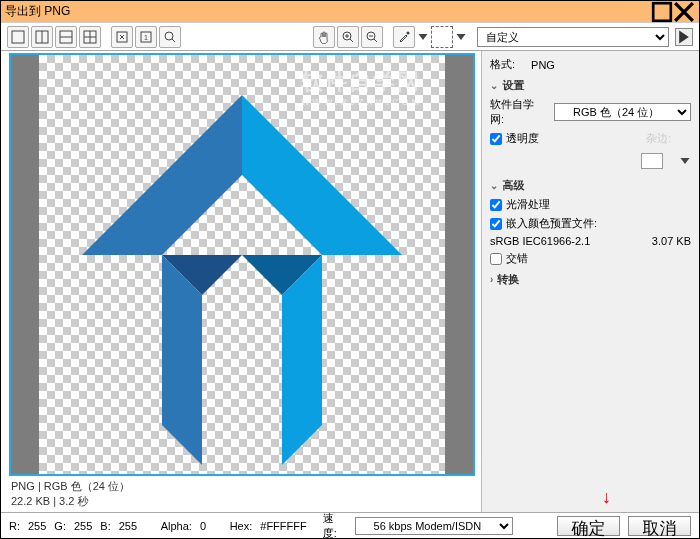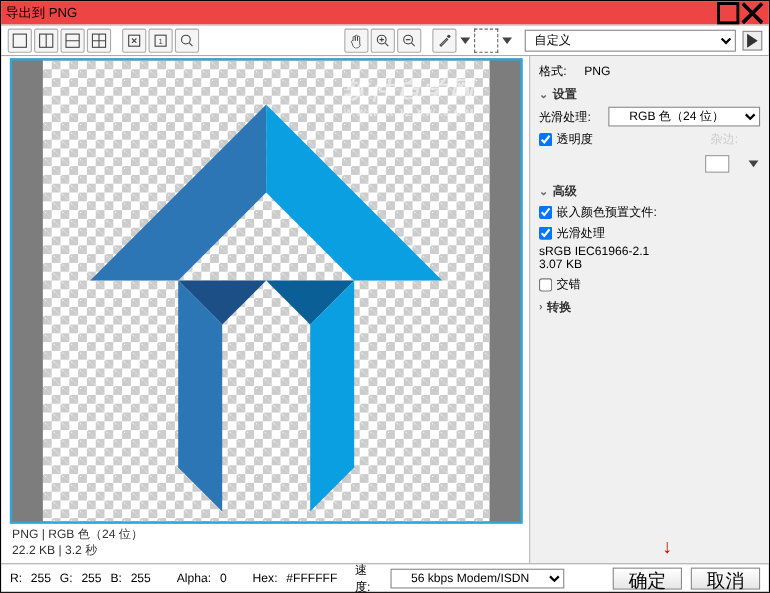--- a/index.html
+++ b/index.html
@@ -1,50 +1,50 @@
 <!DOCTYPE html>
 <html><head>
 <meta charset="utf-8">
 <style>
   * { box-sizing: border-box; margin: 0; padding: 0; }
   body { font-family: "Microsoft YaHei", Tahoma, sans-serif; font-size: 11px; background: #fff; color: #000; }
   .window { width: 700px; height: 539px; border: 1px solid #000; display: flex; flex-direction: column; }
-  .titlebar { height: 22px; background: #ef4444; border-bottom: 1px solid #ccc; display: flex; align-items: center; padding: 0 4px; }
+  .titlebar { height: 22px; background: #fdba74; border-bottom: 1px solid #ccc; display: flex; align-items: center; padding: 0 4px; }
   .titlebar-text { flex: 1; font-size: 12px; }
   .title-btn { width: 22px; height: 18px; display: inline-flex; align-items: center; justify-content: center; cursor: pointer; }
   .toolbar { height: 28px; border-bottom: 1px solid #aaa; display: flex; align-items: center; padding: 2px 6px; gap: 2px; }
   .tb-btn { width: 22px; height: 22px; border: 1px solid #aaa; background: #f5f5f5; display: inline-flex; align-items: center; justify-content: center; border-radius: 2px; cursor: pointer; }
   .tb-btn svg { width: 14px; height: 14px; }
   .tb-sep { width: 6px; }
   .tb-flex { flex: 1; }
   .tb-marquee { width: 22px; height: 22px; border: 1px dashed #666; background: #fff; }
   .tb-caret { width: 12px; height: 22px; display: inline-flex; align-items: center; justify-content: center; cursor: pointer; }
   .preset-dd { height: 20px; width: 192px; border: 1px solid #888; background: #fff; font-size: 11px; padding: 0 4px; }
   .play-btn { width: 18px; height: 18px; border: 1px solid #888; background: #eee; display: inline-flex; align-items: center; justify-content: center; margin-left: 4px; cursor: pointer; }
   .body-area { flex: 1; display: flex; min-height: 0; }
   .preview-pane { width: 480px; display: flex; flex-direction: column; padding: 2px 6px 4px 8px; }
   .preview-box { flex: 1; border: 2px solid #2aa9e0; background: #7d7d7d; position: relative; overflow: hidden; }
   .checker { position: absolute; top: 0; bottom: 0; left: 28px; right: 28px;
     background-color: #fff;
     background-image: linear-gradient(45deg,#ccc 25%,transparent 25%,transparent 75%,#ccc 75%),linear-gradient(45deg,#ccc 25%,transparent 25%,transparent 75%,#ccc 75%);
     background-size: 16px 16px; background-position: 0 0, 8px 8px; }
   .arrow-wrap { position: absolute; inset: 0; display: flex; align-items: center; justify-content: center; }
-  .watermark { position: absolute; top: 12px; right: 40px; color: rgba(255,255,255,0.5); font-size: 22px; font-weight: bold; letter-spacing: 2px; pointer-events: none; font-style: italic; }
+  .watermark { position: absolute; top: 12px; right: 51px; color: rgba(255,255,255,0.5); font-size: 22px; font-weight: bold; letter-spacing: 2px; pointer-events: none; }
   .watermark .sub { font-size: 9px; letter-spacing: 3px; display: block; text-align: center; }
   .preview-info { padding: 3px 2px 0 2px; font-size: 11px; color: #333; line-height: 1.3; }
   .right-pane { flex: 1; border-left: 1px solid #bbb; background: #f0f0f0; padding: 6px 8px; display: flex; flex-direction: column; gap: 4px; font-size: 11px; }
   .kv-row { display: flex; align-items: center; gap: 16px; }
   .section-head { display: flex; align-items: center; font-weight: bold; color: #333; gap: 4px; margin-top: 2px; }
   .chev { color: #666; font-size: 10px; }
   .cb-row { display: flex; align-items: center; gap: 4px; }
   .cb-row input[type=checkbox] { width: 12px; height: 12px; }
   .color-well { width: 22px; height: 16px; border: 1px solid #999; background: #fff; margin-left: auto; }
   .matte-label { color: #ccc; margin-left: auto; margin-right: 20px; }
   .dd { height: 18px; border: 1px solid #888; background: #fff; font-size: 11px; padding: 0 14px; }
-  .profile-row { display: flex; align-items: flex-start; justify-content: space-between; flex-direction: column; }
+  .profile-row { display: flex; align-items: flex-start; justify-content: space-between; }
   .footer { height: 26px; border-top: 1px solid #aaa; display: flex; align-items: center; padding: 0 8px; gap: 8px; font-size: 11px; }
   .footer .spacer { flex: 1; }
   .btn { width: 66px; height: 20px; border: 1px solid #888; background: linear-gradient(#fff,#e6e6e6); font-size: 17px; cursor: pointer; }
   .footer-arrow { position: absolute; right: 88px; bottom: 30px; color: #d00; font-size: 18px; pointer-events: none; }
   .footer-arrow::before { content: "↓"; }
   .speed-dd { width: 160px; }
 </style>
 </head>
 <body>
 
@@ -194,21 +194,21 @@
       <div class="kv-row">
         <span>格式:</span>
         <span>PNG</span>
       </div>
 
       <div class="section-head">
         <span class="chev">⌄</span>
         <span>设置</span>
       </div>
       <div class="kv-row">
-        <span>光滑处理:</span>
+        <span>软件自学网:</span>
         <select class="dd" style="flex:1">
           <option>RGB 色（24 位）</option>
         </select>
       </div>
       <div class="cb-row">
         <input type="checkbox" checked="" style="">
         <span>透明度</span>
         <span class="matte-label">杂边:</span>
       </div>
       <div class="kv-row">
@@ -220,25 +220,25 @@
             </svg>
           </span>
       </div>
 
       <div class="section-head">
         <span class="chev">⌄</span>
         <span>高级</span>
       </div>
       <div class="cb-row">
         <input type="checkbox" checked="" style="">
+        <span>光滑处理</span>
+      </div>
+      <div class="cb-row">
+        <input type="checkbox" checked="" style="">
         <span>嵌入颜色预置文件:</span>
-      </div>
-      <div class="cb-row">
-        <input type="checkbox" checked="" style="">
-        <span>光滑处理</span>
       </div>
       <div class="profile-row">
         <span>sRGB IEC61966-2.1</span>
         <span>3.07 KB</span>
       </div>
       <div class="cb-row">
         <input type="checkbox" style="">
         <span>交错</span>
       </div>
 

